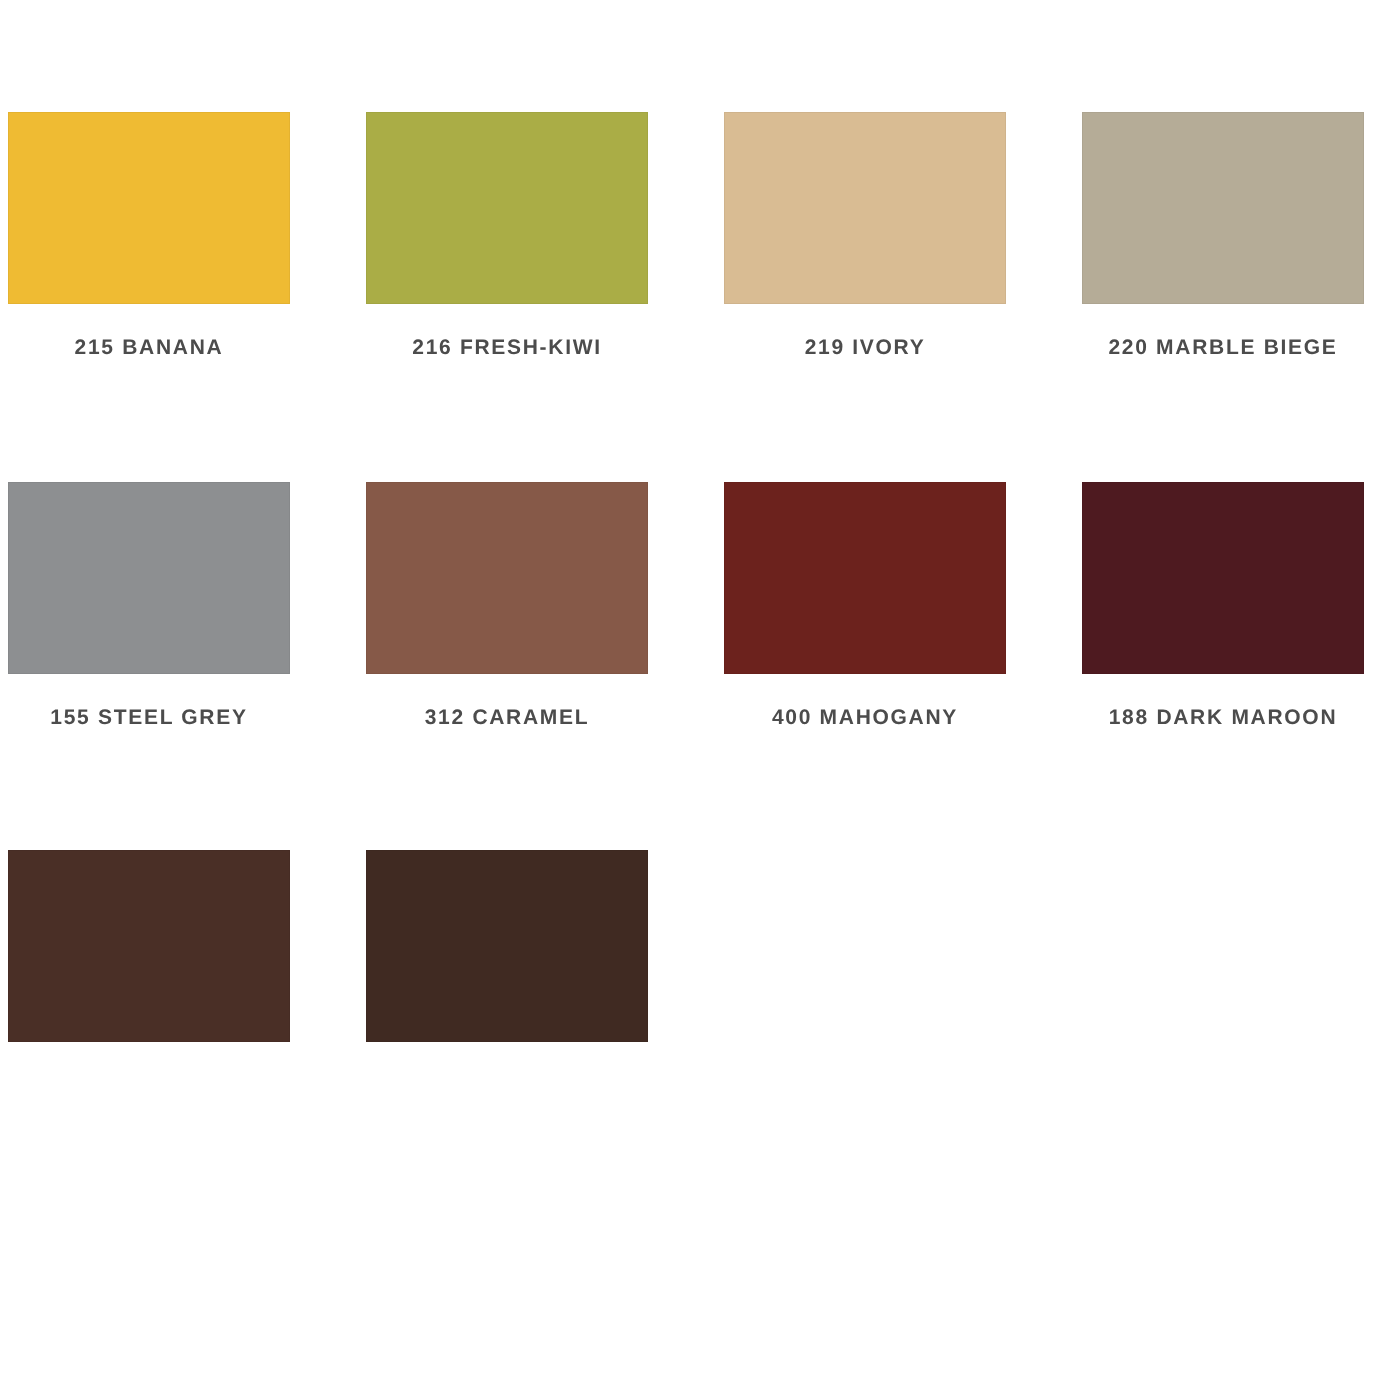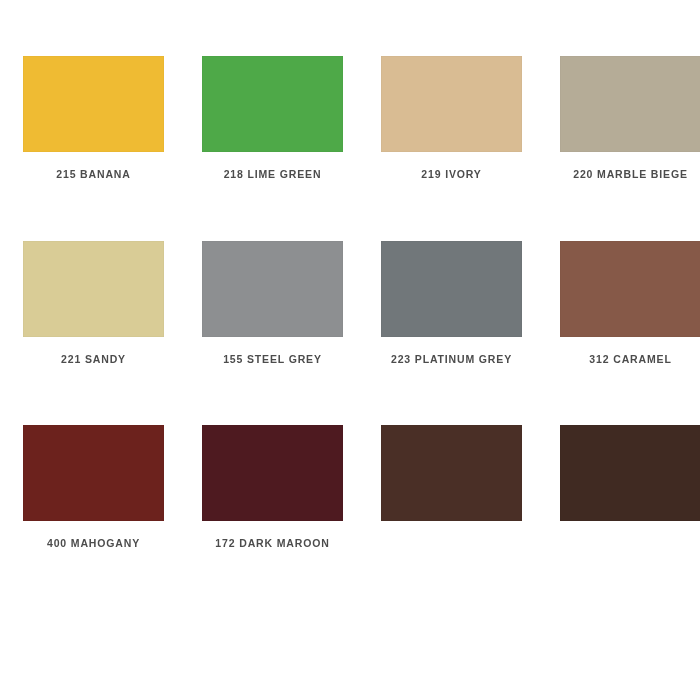--- a/index.html
+++ b/index.html
@@ -13,21 +13,21 @@
     background: #ffffff;
     font-family: "Liberation Sans", sans-serif;
     overflow: hidden;
   }
 
   #swatch-chart {
     position: relative;
     width: 700px;
     height: 700px;
     box-sizing: border-box;
-    padding: 56px 12px 0 23px;
+    padding: 56px 12px 0 4px;
   }
 
   .swatch-grid {
     display: grid;
     grid-template-columns: repeat(4, 141px);
     column-gap: 38px;
     row-gap: 61px;
     justify-content: start;
     align-content: start;
   }
@@ -61,54 +61,46 @@
 </head>
 <body style="background: rgb(255, 255, 255);">
 
 <div id="swatch-chart">
   <div class="swatch-grid">
       <div class="swatch-cell">
         <div class="swatch-chip" style="background-color: rgb(239, 187, 51);"></div>
         <span class="swatch-label">215 BANANA</span>
       </div>
       <div class="swatch-cell">
-        <div class="swatch-chip" style="background-color: rgb(78, 169, 72);"></div>
-        <span class="swatch-label">218 LIME GREEN</span>
+        <div class="swatch-chip" style="background-color: rgb(170, 173, 70);"></div>
+        <span class="swatch-label">216 FRESH-KIWI</span>
       </div>
       <div class="swatch-cell">
         <div class="swatch-chip" style="background-color: rgb(217, 188, 147);"></div>
         <span class="swatch-label">219 IVORY</span>
       </div>
       <div class="swatch-cell">
         <div class="swatch-chip" style="background-color: rgb(181, 172, 151);"></div>
         <span class="swatch-label">220 MARBLE BIEGE</span>
       </div>
       <div class="swatch-cell">
-        <div class="swatch-chip" style="background-color: rgb(217, 204, 150);"></div>
-        <span class="swatch-label">221 SANDY</span>
-      </div>
-      <div class="swatch-cell">
         <div class="swatch-chip" style="background-color: rgb(141, 143, 145);"></div>
         <span class="swatch-label">155 STEEL GREY</span>
-      </div>
-      <div class="swatch-cell">
-        <div class="swatch-chip" style="background-color: rgb(113, 119, 122);"></div>
-        <span class="swatch-label">223 PLATINUM GREY</span>
       </div>
       <div class="swatch-cell">
         <div class="swatch-chip" style="background-color: rgb(134, 89, 72);"></div>
         <span class="swatch-label">312 CARAMEL</span>
       </div>
       <div class="swatch-cell">
         <div class="swatch-chip" style="background-color: rgb(108, 34, 29);"></div>
         <span class="swatch-label">400 MAHOGANY</span>
       </div>
       <div class="swatch-cell">
         <div class="swatch-chip" style="background-color: rgb(78, 26, 32);"></div>
-        <span class="swatch-label">172 DARK MAROON</span>
+        <span class="swatch-label">188 DARK MAROON</span>
       </div>
       <div class="swatch-cell">
         <div class="swatch-chip" style="background-color: rgb(74, 47, 38);"></div>
       </div>
       <div class="swatch-cell">
         <div class="swatch-chip" style="background-color: rgb(64, 42, 34);"></div>
       </div>
     </div>
 </div>
 

